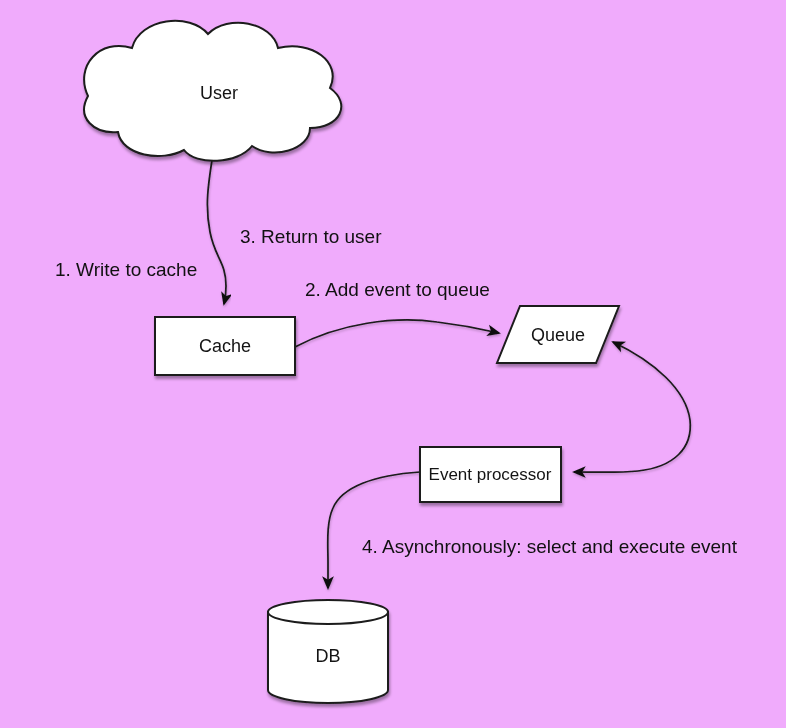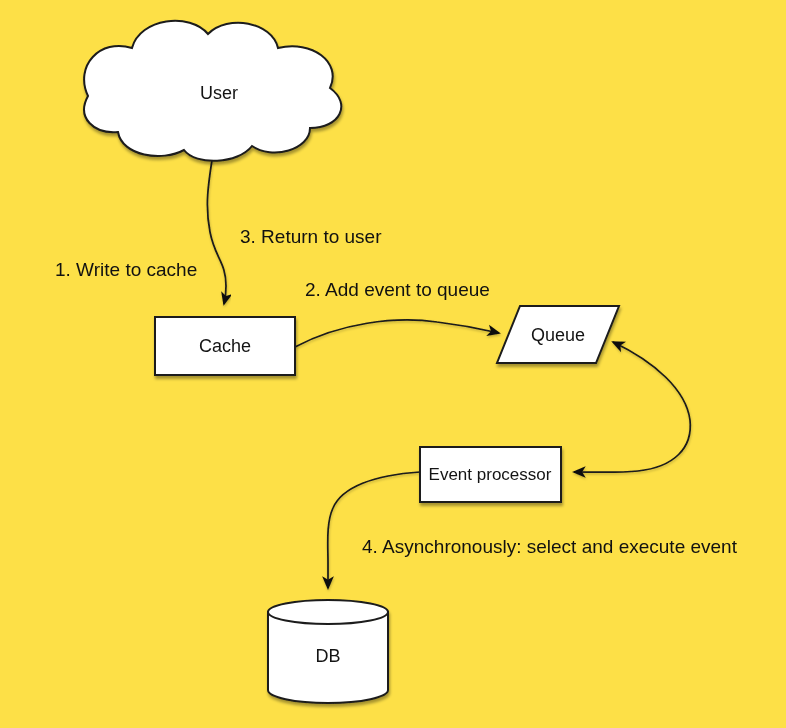--- a/index.html
+++ b/index.html
@@ -4,21 +4,21 @@
 <style>
   html, body {
     margin: 0;
     padding: 0;
     background: #ffffff;
   }
   .canvas-wrap {
     position: relative;
     width: 786px;
     height: 728px;
-    background: #fde047;
+    background: #f0abfc;
     overflow: hidden;
     font-family: "Liberation Sans", sans-serif;
     text-align: right;
   }
   svg { display: block; }
   .shape {
     fill: #ffffff;
     stroke: #1c1c1c;
     stroke-width: 2;
   }

